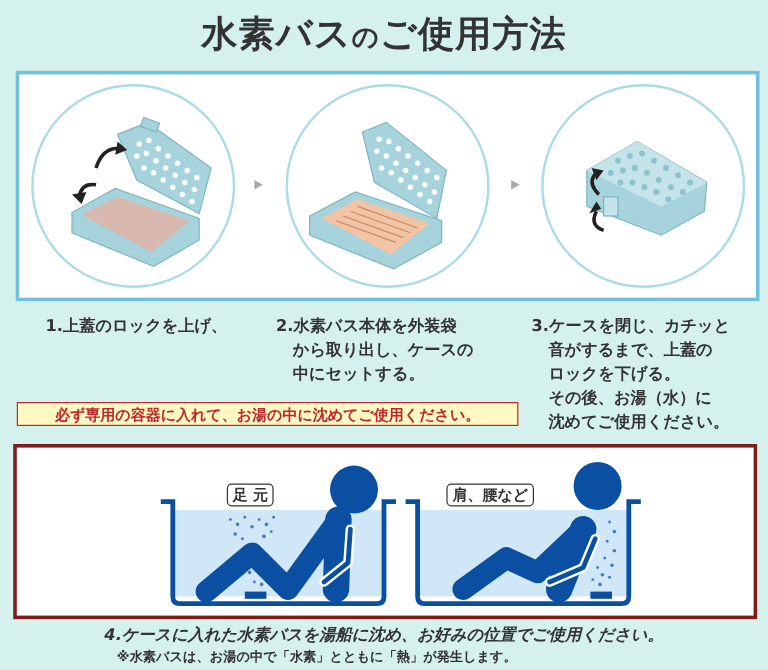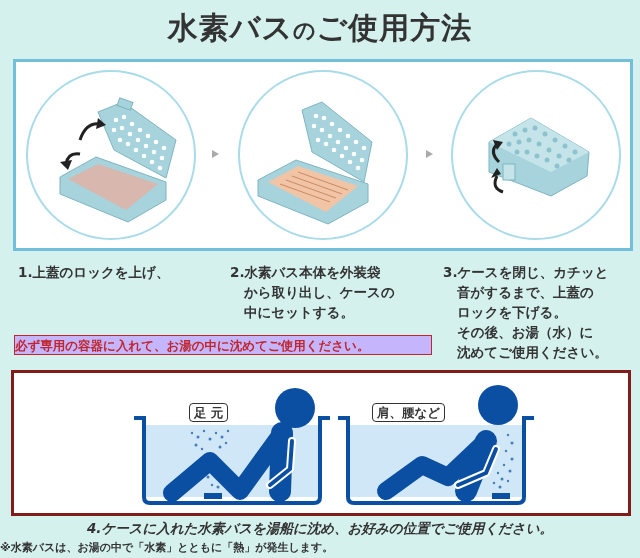--- a/index.html
+++ b/index.html
@@ -28,38 +28,38 @@
     position:absolute; top:88px; width:0; height:0;
     border-top:4px solid transparent; border-bottom:4px solid transparent;
     border-left:7px solid #aaa;
   }
   .step-text {
     position:absolute; font-size:13.5px; font-weight:bold; color:#333; line-height:20px;
   }
   .step-text div { white-space:nowrap; }
   .warning {
     position:absolute; left:14px; top:335px; width:418px; height:20px;
-    border:1.5px solid #c0262d; background:#c4b5fd;
+    border:1.5px solid #c0262d; background:#fef9c3;
     color:#c0262d; font-weight:bold; font-size:12.5px; line-height:20px;
-    white-space:nowrap; box-sizing:border-box;
+    text-align:center; white-space:nowrap; box-sizing:border-box;
   }
   .bath-box {
     position:absolute; left:11px; top:370px; width:614px; height:140px;
     background:#fff; border:3px solid #7f1d1d; box-sizing:content-box;
   }
   .label-tag {
     position:absolute; border:1.5px solid #333; border-radius:4px;
     font-size:12.5px; font-weight:bold; padding:0 4px; line-height:17px; background:#fff; white-space:nowrap;
   }
   .footer-main {
     position:absolute; left:0; top:520px; width:640px; text-align:center;
     font-size:13.5px; font-weight:bold; color:#333; white-space:nowrap;font-style:italic;
   }
   .footer-note {
-    position:absolute; left:0; top:540px; width:528px; text-align:left;
+    position:absolute; left:0; top:540px; width:528px; text-align:center;
     font-size:11px; font-weight:bold; color:#333; white-space:nowrap;
   }
 </style>
 </head>
 <body>
 
 <div class="title">
   <span>水素バス</span><span class="small">の</span><span>ご使用方法</span>
 </div>
 
@@ -168,21 +168,21 @@
       </g>
       <rect x="50" y="92" width="12" height="16" fill="#c4e4ea" stroke="#7fb5c0"></rect>
       <path d="M46 90 Q36 80 44 72" stroke="#222" stroke-width="3" fill="none"></path>
       <polygon points="40,68 50,70 44,78" fill="#222"></polygon>
       <path d="M44 104 Q38 116 50 120" stroke="#222" stroke-width="3" fill="none"></path>
       <polygon points="38,106 48,102 44,96" fill="#222"></polygon>
     </svg>
   </div>
 </div>
 
-<div class="step-text" style="left:18px; top:262px;">
+<div class="step-text" style="left:38px; top:262px;">
   <div><span>1.</span><span>上蓋のロックを上げ、</span></div>
 </div>
 
 <div class="step-text" style="left:230px; top:262px;">
   <div><span>2.</span><span>水素バス本体を外装袋</span></div>
   <div style="padding-left:14px;">から取り出し、ケースの</div>
   <div style="padding-left:14px;">中にセットする。</div>
 </div>
 
 <div class="step-text" style="left:443px; top:262px;">

